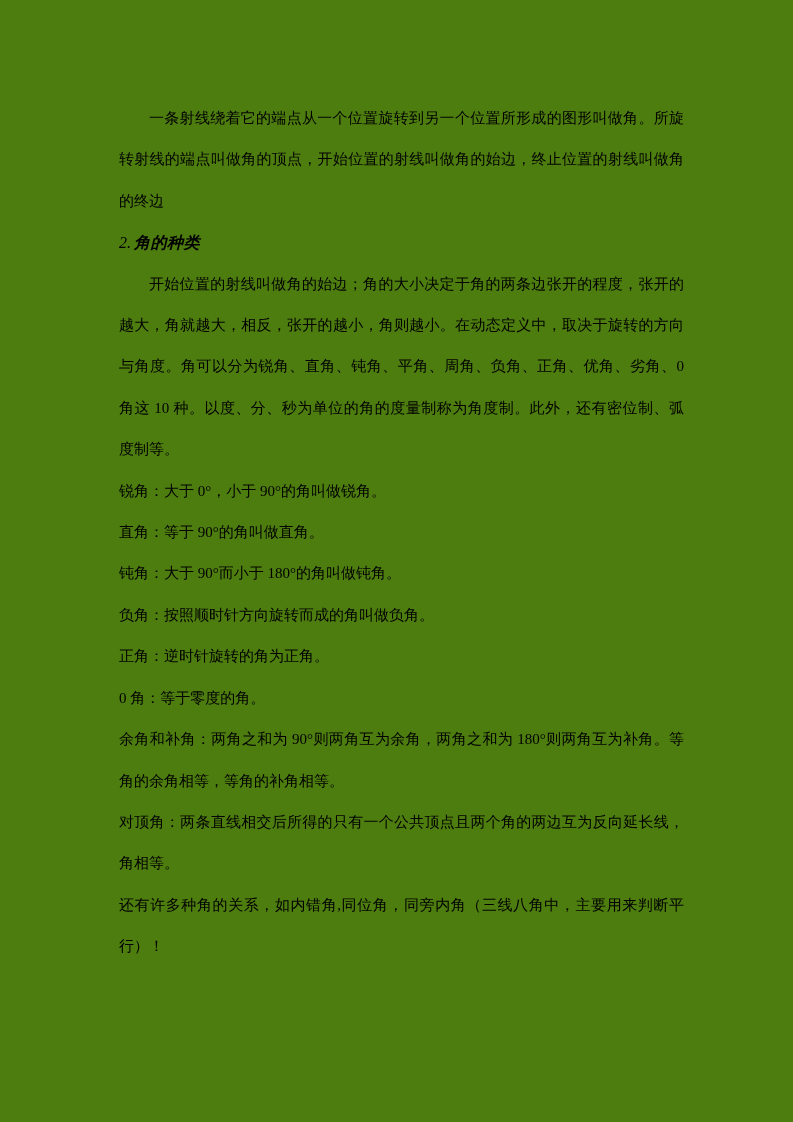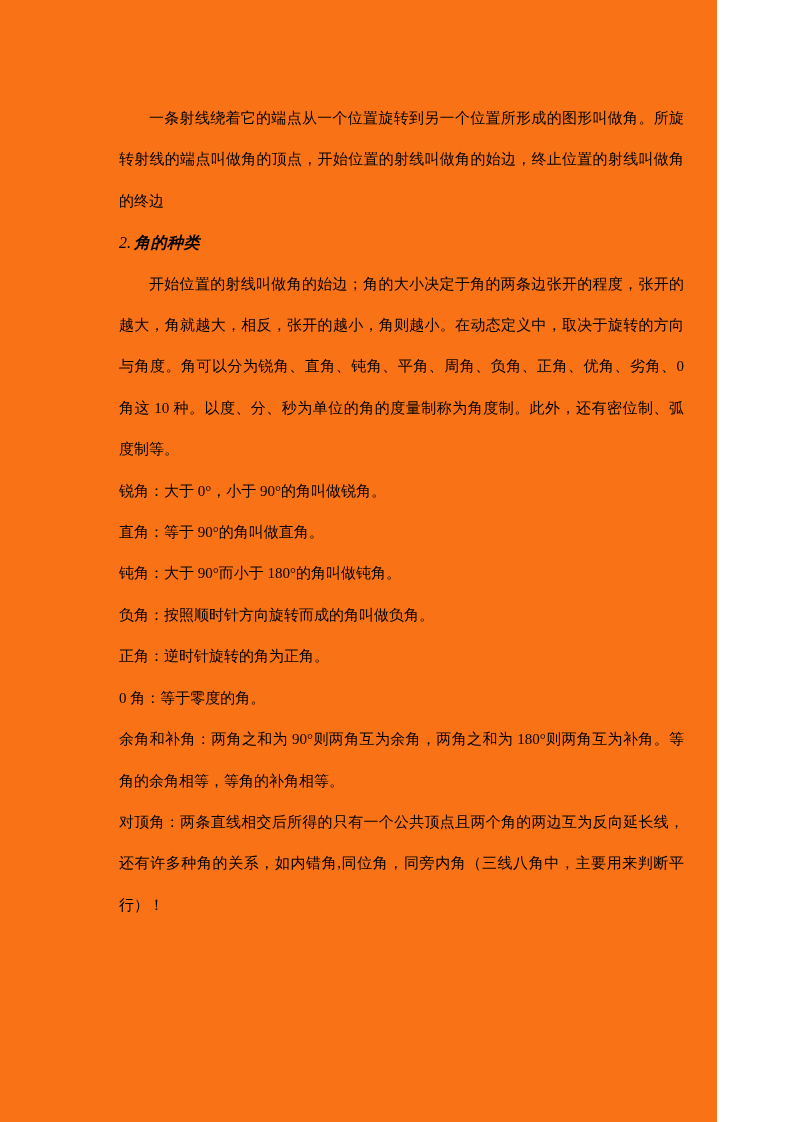--- a/index.html
+++ b/index.html
@@ -2,23 +2,23 @@
 <html lang="zh"><head>
 <meta charset="utf-8">
 <style>
   html, body {
     margin: 0;
     padding: 0;
     background: #ffffff;
   }
   .page {
     position: relative;
-    width: 717px;
+    width: 793px;
     height: 1122px;
-    background: #f97316;
+    background: #4d7c0f;
     overflow: hidden;
   }
   .doc-content {
     position: absolute;
     left: 119px;
     top: 98px;
     width: 565px;
     color: #000000;
     font-family: "Liberation Serif", "DejaVu Serif", serif;
     font-size: 15px;
@@ -85,19 +85,20 @@
       </div>
       <div class="para">
         <div class="line last">0 角：等于零度的角。</div>
       </div>
       <div class="para">
         <div class="line">余角和补角：两角之和为 90°则两角互为余角，两角之和为 180°则两角互为补角。等</div>
         <div class="line last">角的余角相等，等角的补角相等。</div>
       </div>
       <div class="para">
         <div class="line">对顶角：两条直线相交后所得的只有一个公共顶点且两个角的两边互为反向延长线，</div>
+        <div class="line last">角相等。</div>
       </div>
       <div class="para">
         <div class="line">还有许多种角的关系，如内错角,同位角，同旁内角（三线八角中，主要用来判断平</div>
         <div class="line last">行）！</div>
       </div>
     </div>
 </div>
 
 </body></html>

